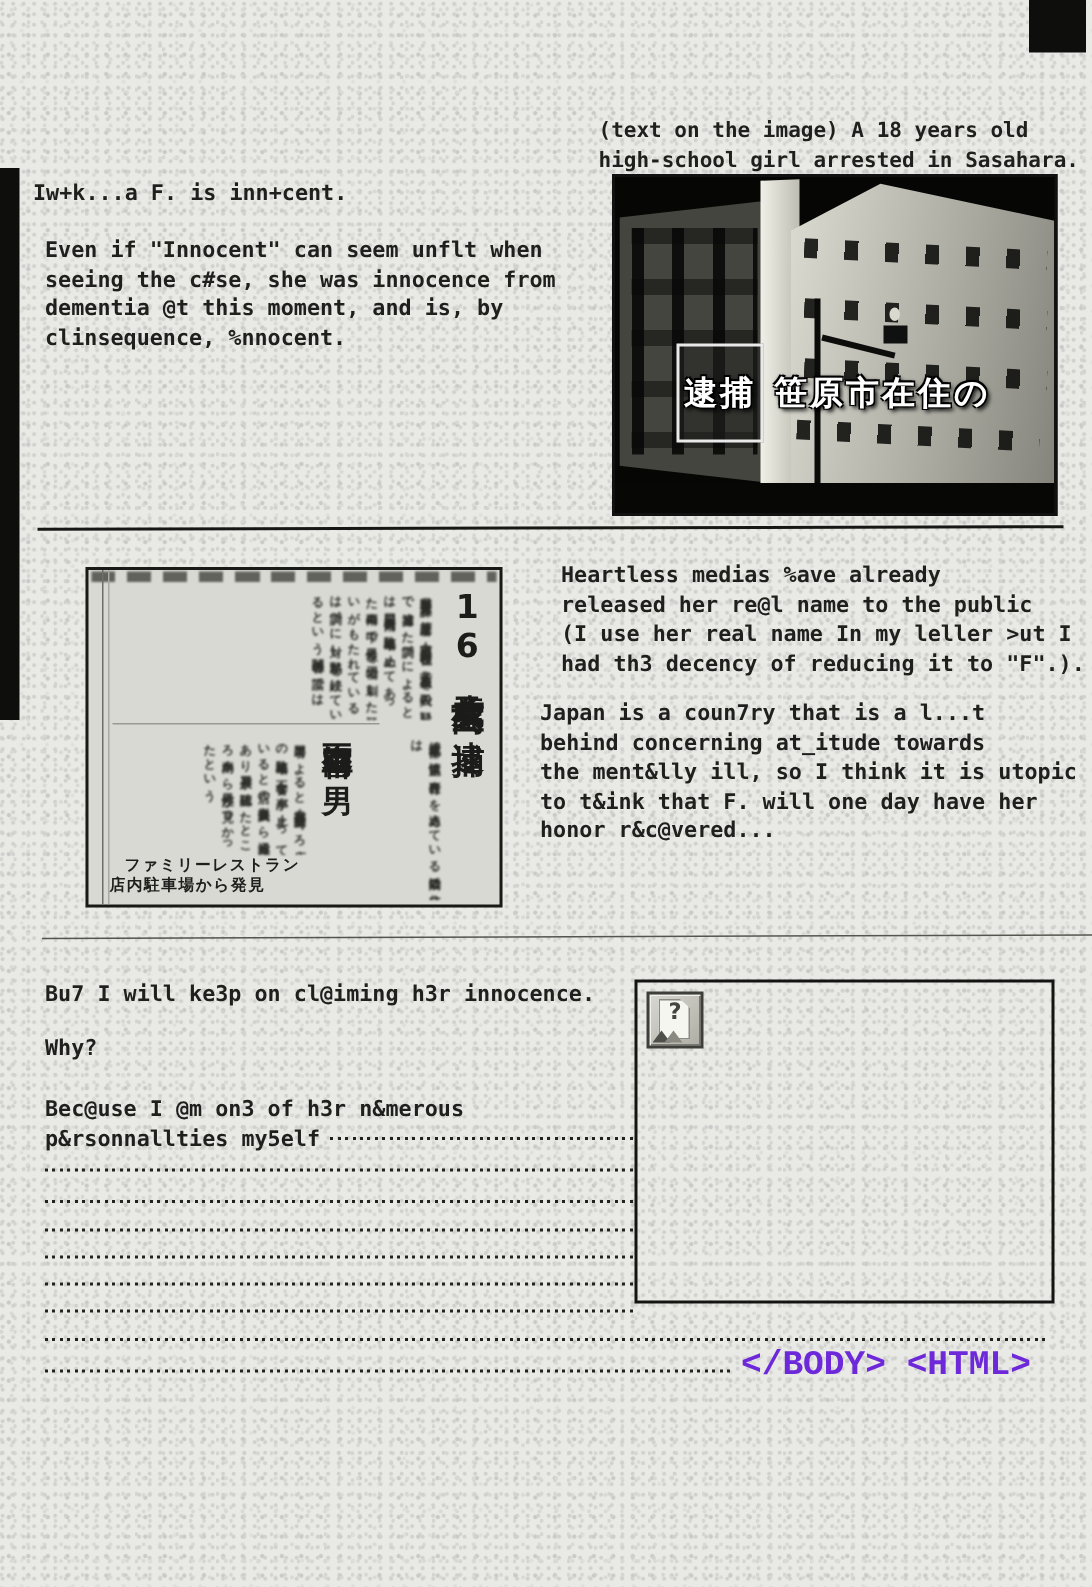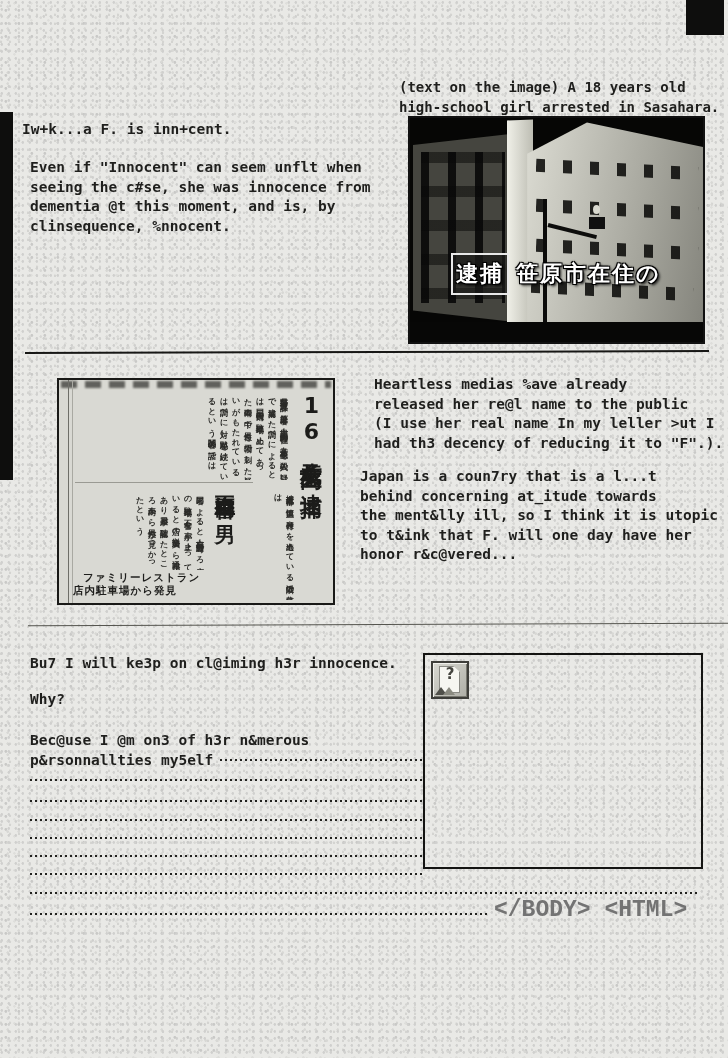--- a/index.html
+++ b/index.html
@@ -43,21 +43,21 @@
   .pole{position:absolute;left:45.5%;top:36%;width:4px;height:64%;background:#0b0b0a;}
   .arm{position:absolute;left:47%;top:47%;width:17%;height:4px;background:#0d0d0c;transform:rotate(14deg);transform-origin:left center;}
   .basket{position:absolute;left:61%;top:44%;width:16px;height:12px;background:#101010;}
   .worker{position:absolute;left:62.5%;top:39%;width:7px;height:9px;background:#d9d9cf;border-radius:50%;}
   .fg{position:absolute;left:0;bottom:0;width:100%;height:9%;background:#070706;}
   .car{position:absolute;left:14%;bottom:-4%;width:34%;height:13%;background:#0a0a09;border-radius:50% 50% 0 0;}
   .sub{position:absolute;color:#fff;font-weight:700;letter-spacing:2px;font-size:22px;white-space:nowrap;
     text-shadow:0 0 3px #000,1px 1px 0 #000,-1px -1px 0 #000,1px -1px 0 #000,-1px 1px 0 #000,2px 2px 3px #000;}
   .sub1{left:14%;bottom:21%;}
   .sub2{left:31%;bottom:2.5%;}
-  .arrest-box{display:inline-block;border:2px solid #e9e9e9;background:rgba(35,35,32,.55);padding:4px 3px;margin-right:7px;}
+  .arrest-box{display:inline-block;border:2px solid #e9e9e9;background:rgba(35,35,32,.55);padding:16px 3px;margin-right:7px;}
 
   
   .news{left:57px;top:378px;width:278px;height:227px;background:#d9d9d3;border:2px solid #191917;box-sizing:border-box;overflow:hidden;}
   .news-topedge{position:absolute;left:2px;top:1px;right:2px;height:7px;
     background:repeating-linear-gradient(90deg,#3a3a36 0 16px, transparent 16px 24px);filter:blur(.8px);opacity:.75;}
   .news-fold{position:absolute;left:9px;top:0;bottom:0;width:1px;background:#6e6e68;}
   .news-fold2{position:absolute;left:13px;top:0;bottom:0;width:1px;background:#a9a9a2;}
   .news-hrule{position:absolute;left:16px;top:102px;width:178px;height:1px;background:#9a9a93;}
   .vcol{position:absolute;writing-mode:vertical-rl;text-orientation:upright;
     font:700 8px/12px "DejaVu Sans", sans-serif;color:#2b2b28;filter:blur(.7px);overflow:hidden;letter-spacing:1px;}
@@ -81,21 +81,21 @@
     background:linear-gradient(135deg,#d8d8d1,#aeaea6);border:2px solid #3e3e3a;box-sizing:border-box;
     box-shadow:inset 1px 1px 0 #f1f1ec, inset -1px -1px 0 #787870;}
   .icon-page{position:absolute;left:6px;top:3px;width:21px;height:27px;background:#f6f6f1;
     clip-path:polygon(0 0,68% 0,100% 22%,100% 100%,0 100%);box-shadow:inset 0 0 0 1px #8a8a84;}
   .icon-q{position:absolute;left:0;top:2px;width:100%;text-align:center;
     font:700 15px "DejaVu Sans", sans-serif;color:#45453f;}
   .icon-tri{position:absolute;bottom:2px;width:0;height:0;border-left:6px solid transparent;border-right:6px solid transparent;}
   .tri1{left:2px;border-bottom:8px solid #50504a;}
   .tri2{left:10px;border-bottom:8px solid #8a8a80;}
 
-  .footer-tag{font:700 23px/24px "Liberation Mono", monospace;color:#737373;white-space:nowrap;}
+  .footer-tag{font:700 23px/24px "Liberation Mono", monospace;color:#6d28d9;white-space:nowrap;}
 </style>
 </head>
 <body>
 
 <div class="abs tape" style="left:0;top:112px;width:13px;height:368px;"></div>
 <div class="abs tape" style="left:686px;top:0;width:38px;height:35px;"></div>
 
 <div class="abs txt" style="left:22px;top:120px;">Iw+k...a F. is inn+cent.</div>
 <div class="abs" style="left:30px;top:158px;">
   <div class="txt">Even if "Innocent" can seem unflt when</div>

